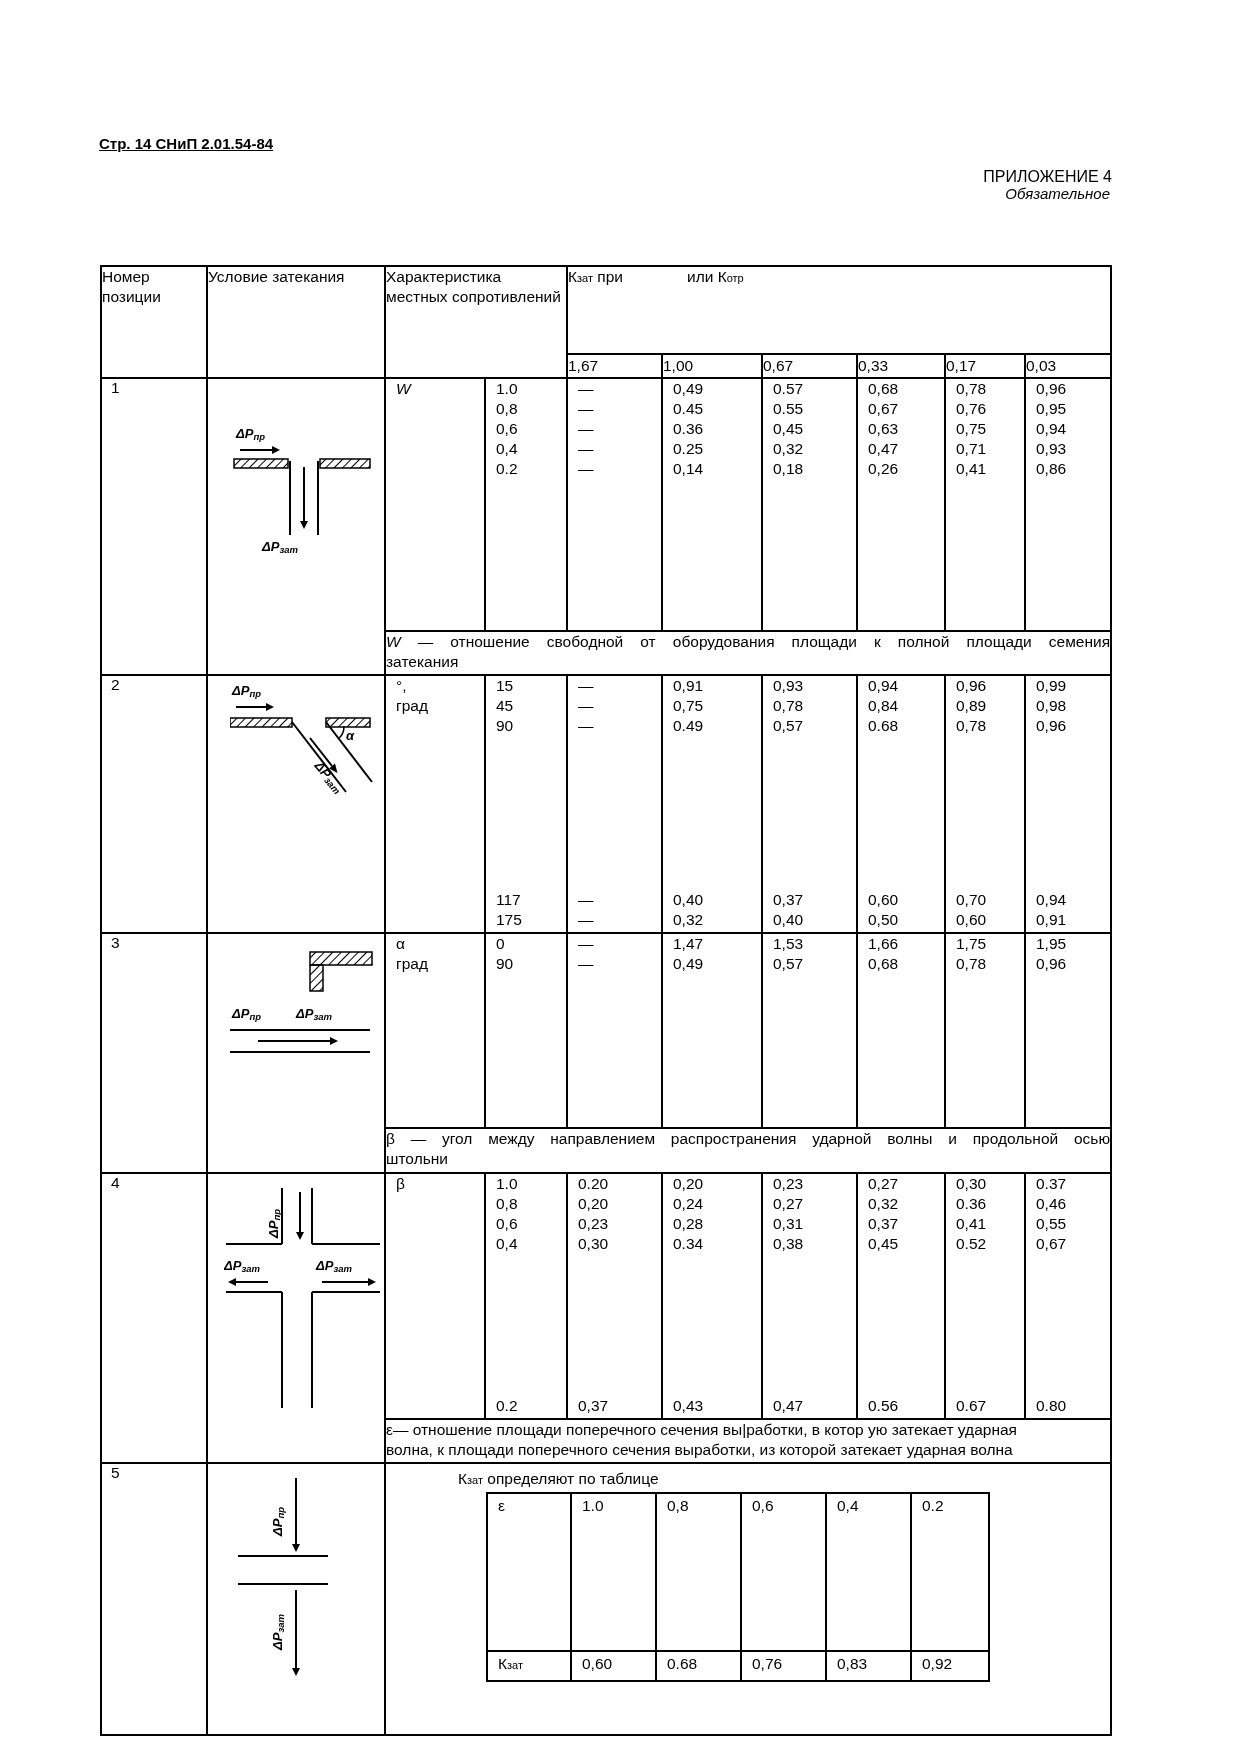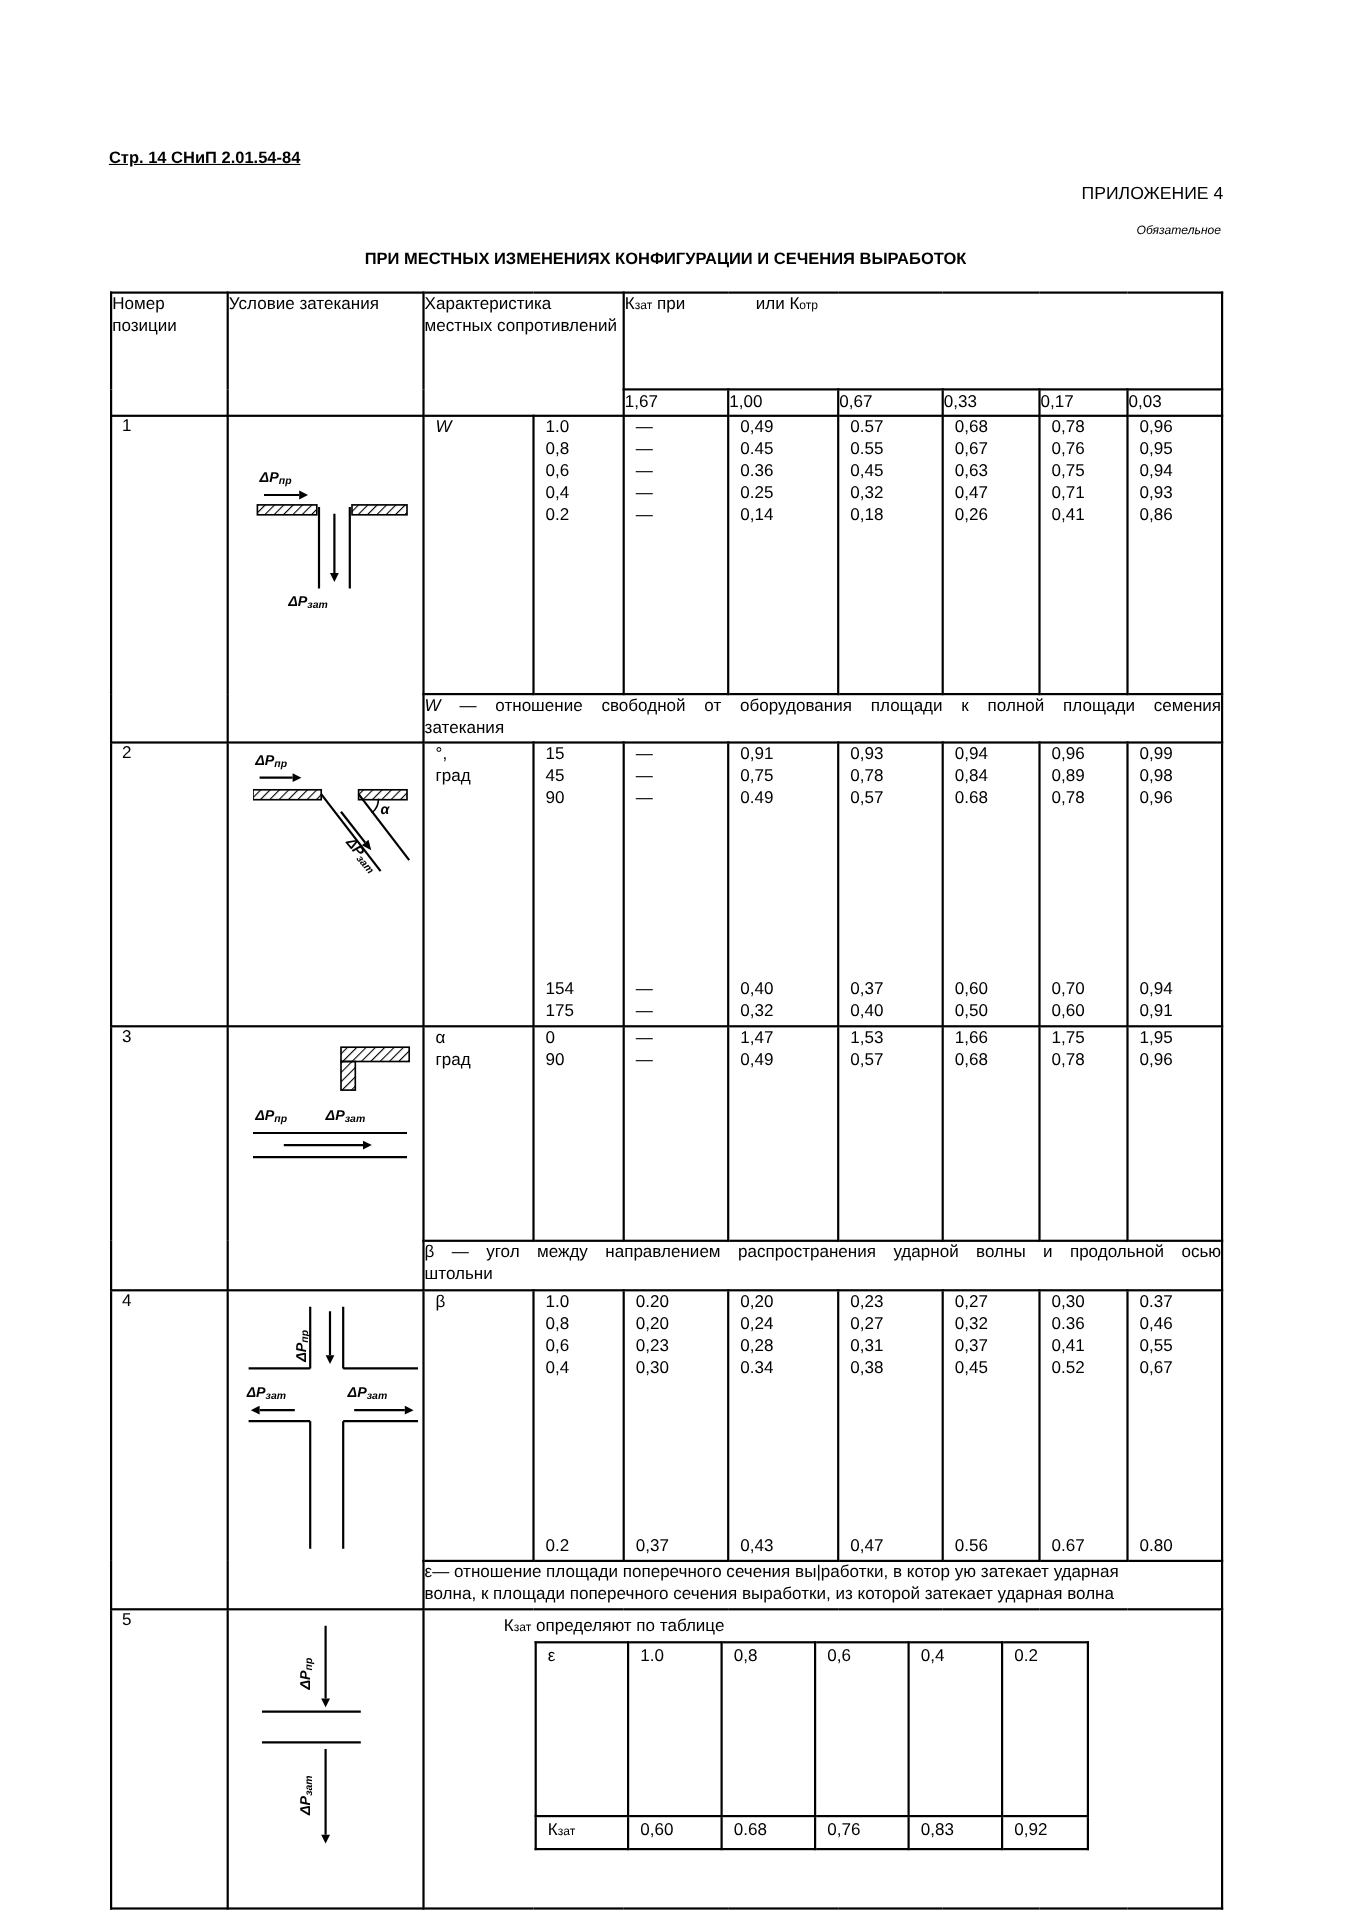--- a/index.html
+++ b/index.html
@@ -1,19 +1,19 @@
 <!DOCTYPE html>
 <html><head>
 <meta charset="utf-8">
 <style>
   html,body{margin:0;padding:0;background:#fff;}
   body{width:1240px;height:1753px;position:relative;font-family:"Liberation Sans",sans-serif;color:#000;overflow:hidden;}
   .page-header{position:absolute;left:99px;top:135px;font-size:15px;font-weight:bold;text-decoration:underline;}
   .appendix{position:absolute;right:128px;top:168px;font-size:16px;}
-  .appendix-note{position:absolute;right:130px;top:204px;font-size:11px;font-style:italic;}
+  .appendix-note{position:absolute;right:130px;top:185px;font-size:15px;font-style:italic;}
   .doc-title{position:absolute;left:100px;top:226px;width:1010px;text-align:center;font-size:15px;font-weight:bold;line-height:20px;}
   .sub{font-size:11px;}
   table.t{border-collapse:collapse;table-layout:fixed;position:absolute;left:100px;top:265px;width:1010px;}
   table.t td{border:2px solid #000;vertical-align:top;padding:0;font-size:15.5px;position:relative;}
   tr.r-head{height:88px;} tr.r-sub{height:22px;}
   tr.r-p1{height:253px;} tr.r-n1{height:44px;} tr.r-p2{height:258px;}
   tr.r-p3{height:195px;} tr.r-n3{height:45px;} tr.r-p4{height:246px;}
   tr.r-n4{height:44px;} tr.r-p5{height:272px;}
   .hcell{padding:5px 7px;line-height:20px;}
   .kflex .k2{margin-left:64px;}
@@ -38,21 +38,20 @@
   table.inner td{border:2px solid #000;vertical-align:top;font-size:15.5px;padding:2px 0 0 0;}
   tr.ir1{height:158px;} tr.ir2{height:30px;}
 </style>
 </head>
 <body>
 
 <div class="page-header">Стр. 14 СНиП 2.01.54-84</div>
 <div class="appendix">ПРИЛОЖЕНИЕ 4</div>
 <div class="appendix-note">Обязательное</div>
 <div class="doc-title">
-  <div>ПРИ МЕСТНЫХ ИЗМЕНЕНИЯХ КОНФИГУРАЦИИ И СЕЧЕНИЯ ВЫРАБОТОК</div>
 </div>
 
 <table class="t">
 <colgroup>
 <col style="width:106px">
       <col style="width:178px">
       <col style="width:100px">
       <col style="width:82px">
 <col style="width:95px">
       <col style="width:100px">
@@ -206,21 +205,21 @@
   </td>
   <td class="p2-char">
     <div class="vline">°,</div>
     <div class="vline">град</div>
   </td>
   <td class="pad2">
     <div class="vline">15</div>
     <div class="vline">45</div>
     <div class="vline">90</div>
     <div class="botgrp">
-      <div class="vline">154</div>
+      <div class="vline">117</div>
       <div class="vline">175</div>
     </div>
   </td>
   <td class="pad2">
     <div class="vline">—</div>
     <div class="vline">—</div>
     <div class="vline">—</div>
     <div class="botgrp">
       <div class="vline">—</div>
       <div class="vline">—</div>

